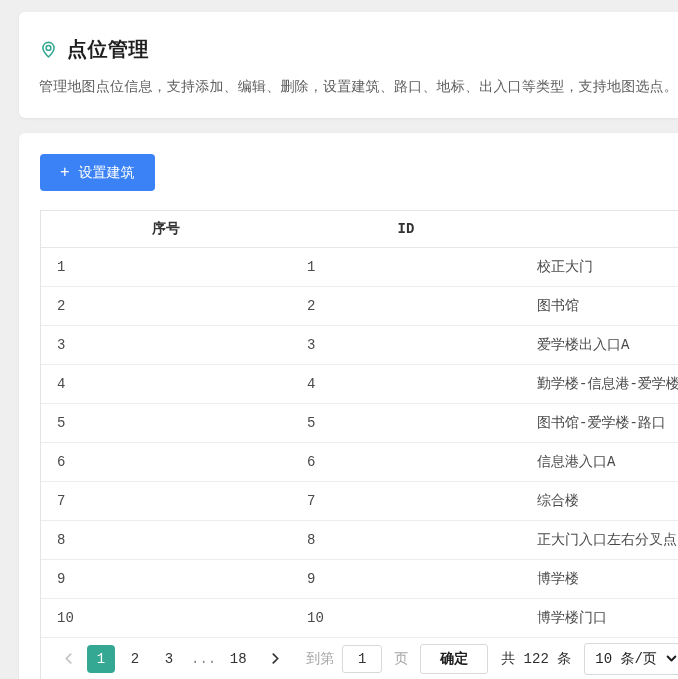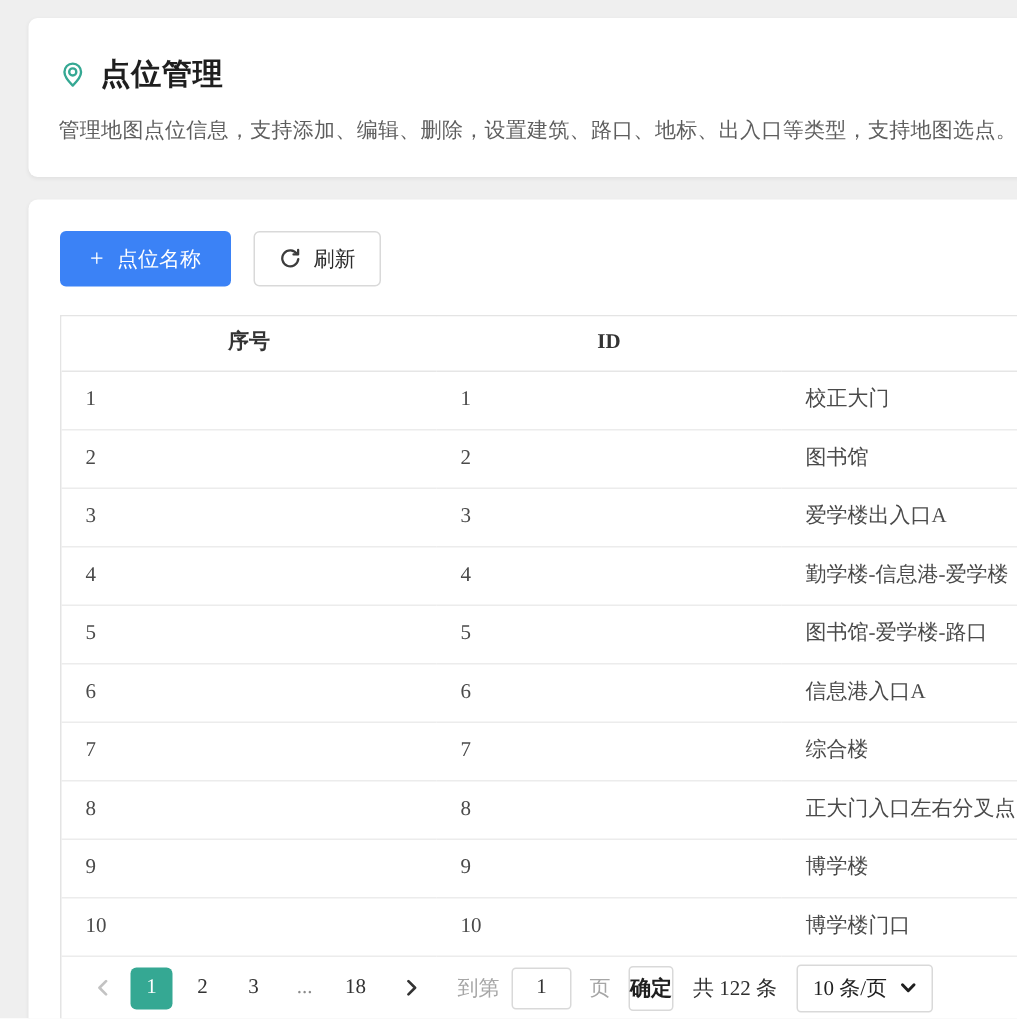--- a/index.html
+++ b/index.html
@@ -1,19 +1,19 @@
 <!DOCTYPE html>
 <html><head>
 <meta charset="utf-8">
 <style>
   html,body{margin:0;padding:0;}
   .viewport{
     position:relative;width:678px;height:679px;overflow:hidden;
     background:#efefef;
-    font-family:Liberation Serif, serif;
+    font-family:Liberation Mono, monospace;
     -webkit-font-smoothing:antialiased;
   }
   .card{
     background:#ffffff;border-radius:6px;width:920px;
     box-shadow:0 1px 3px rgba(0,0,0,0.06);
     box-sizing:border-box;
   }
   
   .header-card{margin:12px 0 0 19px;padding:24px 20px 22px 20px;}
   .title-row{display:flex;align-items:center;gap:9px;}
@@ -58,21 +58,21 @@
   }
   .page-item.active{background:#35a893;color:#fff;}
   .page-item.ellipsis{color:#8a8a8a;cursor:default;}
   .goto-label{color:#a6a6a6;margin:0 8px 0 12px;text-align:right;}
   .goto-input{
     width:34px;height:26px;border:1px solid #d9d9d9;border-radius:3px;text-align:center;
     font-size:14px;color:#333;font-family:inherit;box-sizing:content-box;padding:0 2px;
   }
   .page-unit{color:#a6a6a6;margin:0 12px;}
   .confirm-btn{
-    height:30px;padding:0 0;border:1px solid #d9d9d9;background:#fff;border-radius:3px;
+    height:30px;padding:0 19px;border:1px solid #d9d9d9;background:#fff;border-radius:3px;
     font-weight:700;font-size:14px;color:#1f1f1f;margin-right:13px;font-family:inherit;
   }
   .total-count{margin-right:13px;color:#2f2f2f;}
   .size-select{
     height:30px;border:1px solid #d9d9d9;border-radius:3px;display:inline-flex;
     align-items:center;gap:9px;padding:0 10px;background:#fff;color:#1f1f1f;cursor:pointer;
   }
 </style>
 </head>
 <body>
@@ -90,30 +90,21 @@
       <h1 class="page-title">点位管理</h1>
     </div>
     <p class="page-desc">管理地图点位信息，支持添加、编辑、删除，设置建筑、路口、地标、出入口等类型，支持地图选点。</p>
   </div>
 
   <div class="card table-card">
 
     <div class="toolbar">
       <button class="btn btn-primary">
         <span class="plus">+</span>
-        <span>点位名称</span>
-      </button>
-      <button class="btn btn-default">
-        <span style="display:inline-flex;">
-          <svg width="15" height="15" viewBox="0 0 16 16" fill="none" stroke="#3c3c3c" stroke-width="1.6" stroke-linecap="round">
-            <path d="M12.8 4.6 A 5.7 5.7 0 1 0 13.7 8.3"></path>
-            <path d="M13.6 1.6 v3.3 h-3.3" stroke-linejoin="round"></path>
-          </svg>
-        </span>
-        <span>刷新</span>
+        <span>设置建筑</span>
       </button>
     </div>
 
     <div class="table-wrap">
       <table>
         <colgroup>
             <col class="c1">
             <col class="c2">
             <col>
           </colgroup>

